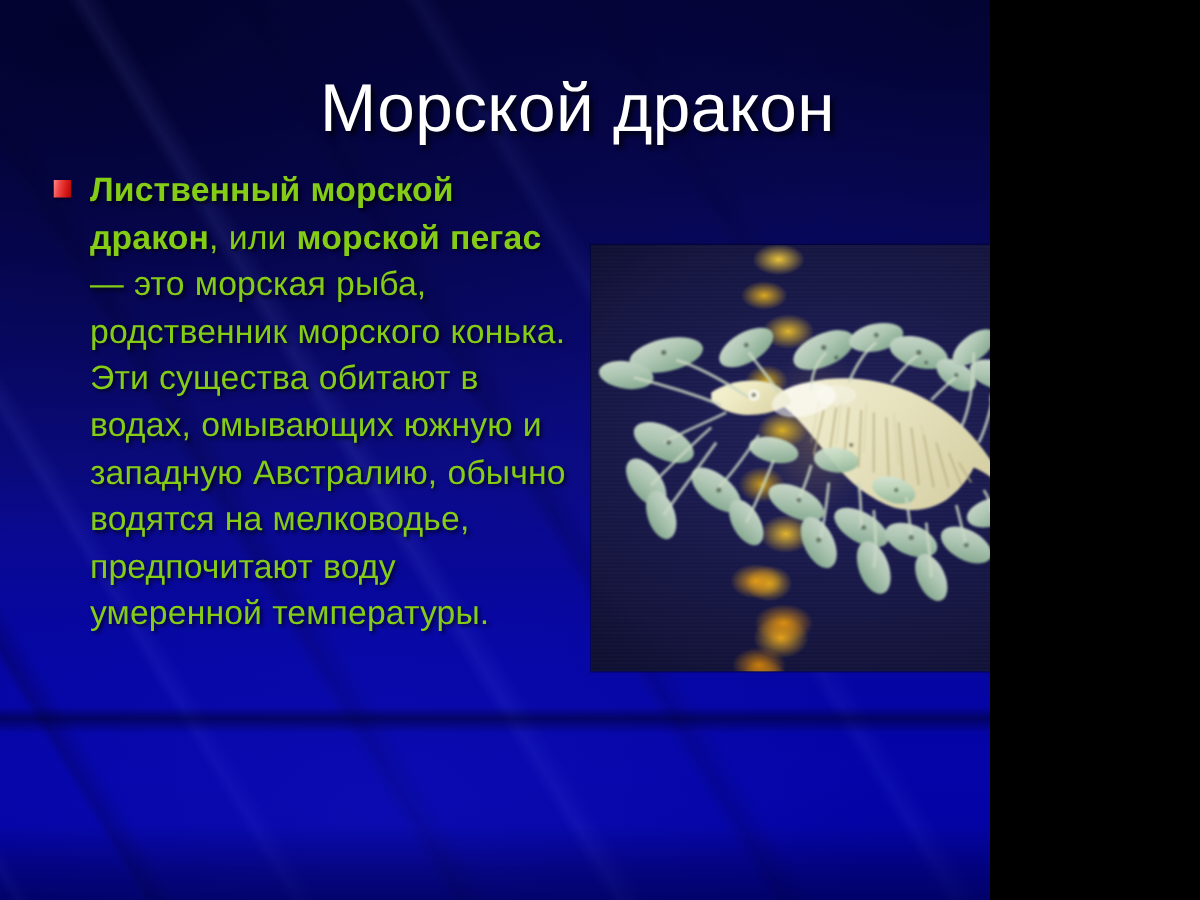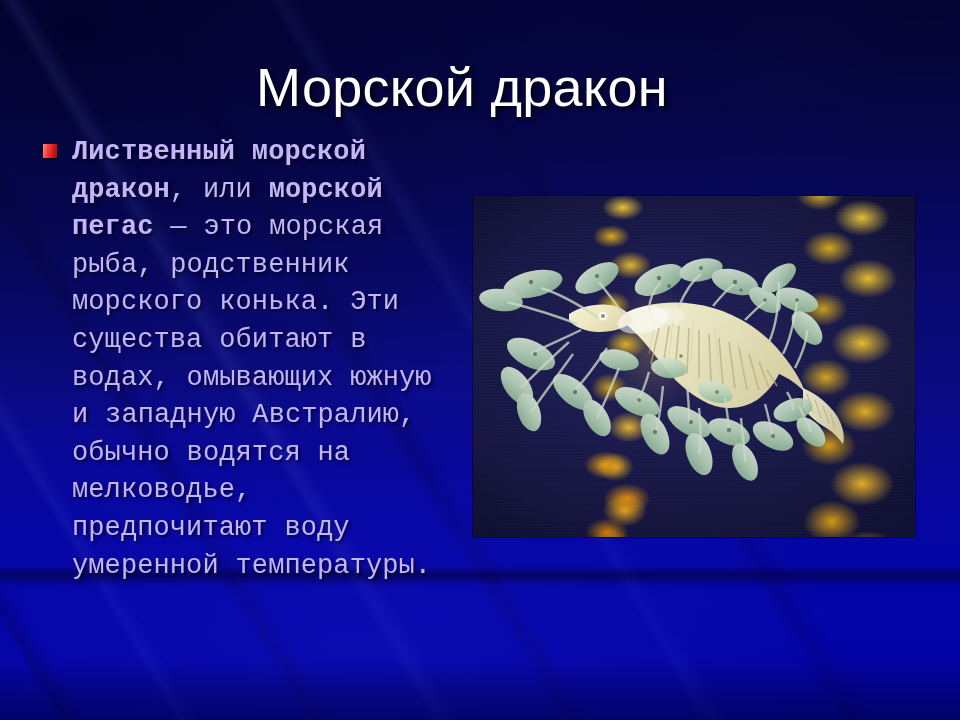--- a/index.html
+++ b/index.html
@@ -2,21 +2,21 @@
 <html><head>
 <meta charset="utf-8">
 <style>
   html, body {
     margin: 0;
     padding: 0;
     background: #000;
   }
   .slide {
     position: relative;
-    width: 960px;
+    width: 792px;
     height: 720px;
     overflow: hidden;
     font-family: "Liberation Sans", sans-serif;
     background: #0a0a78;
   }
 
   
   .bg-base {
     position: absolute;
     inset: 0;
@@ -128,26 +128,25 @@
     top: 10px;
     width: 14px;
     height: 14px;
     background: linear-gradient(100deg, #ff8a8a 0%, #f24b4b 28%, #d61717 70%, #a80808 100%);
     box-shadow: 0 1px 2px rgba(0,0,0,0.55);
   }
   .body-text {
     margin-left: 32px;
     font-size: 27px;
     line-height: 37.6px;
-    color: #c4b5fd;
+    color: #84cc16;
     font-weight: 400;
     text-shadow: 2px 2px 3px rgba(0,0,0,0.65);
     letter-spacing: 0.1px;
     word-spacing: 0.5px;
-    font-family: Liberation Mono, monospace;
   }
   .body-text b {
     font-weight: 700;
   }
 
   
   .photo {
     position: absolute;
     left: 473px;
     top: 196px;

